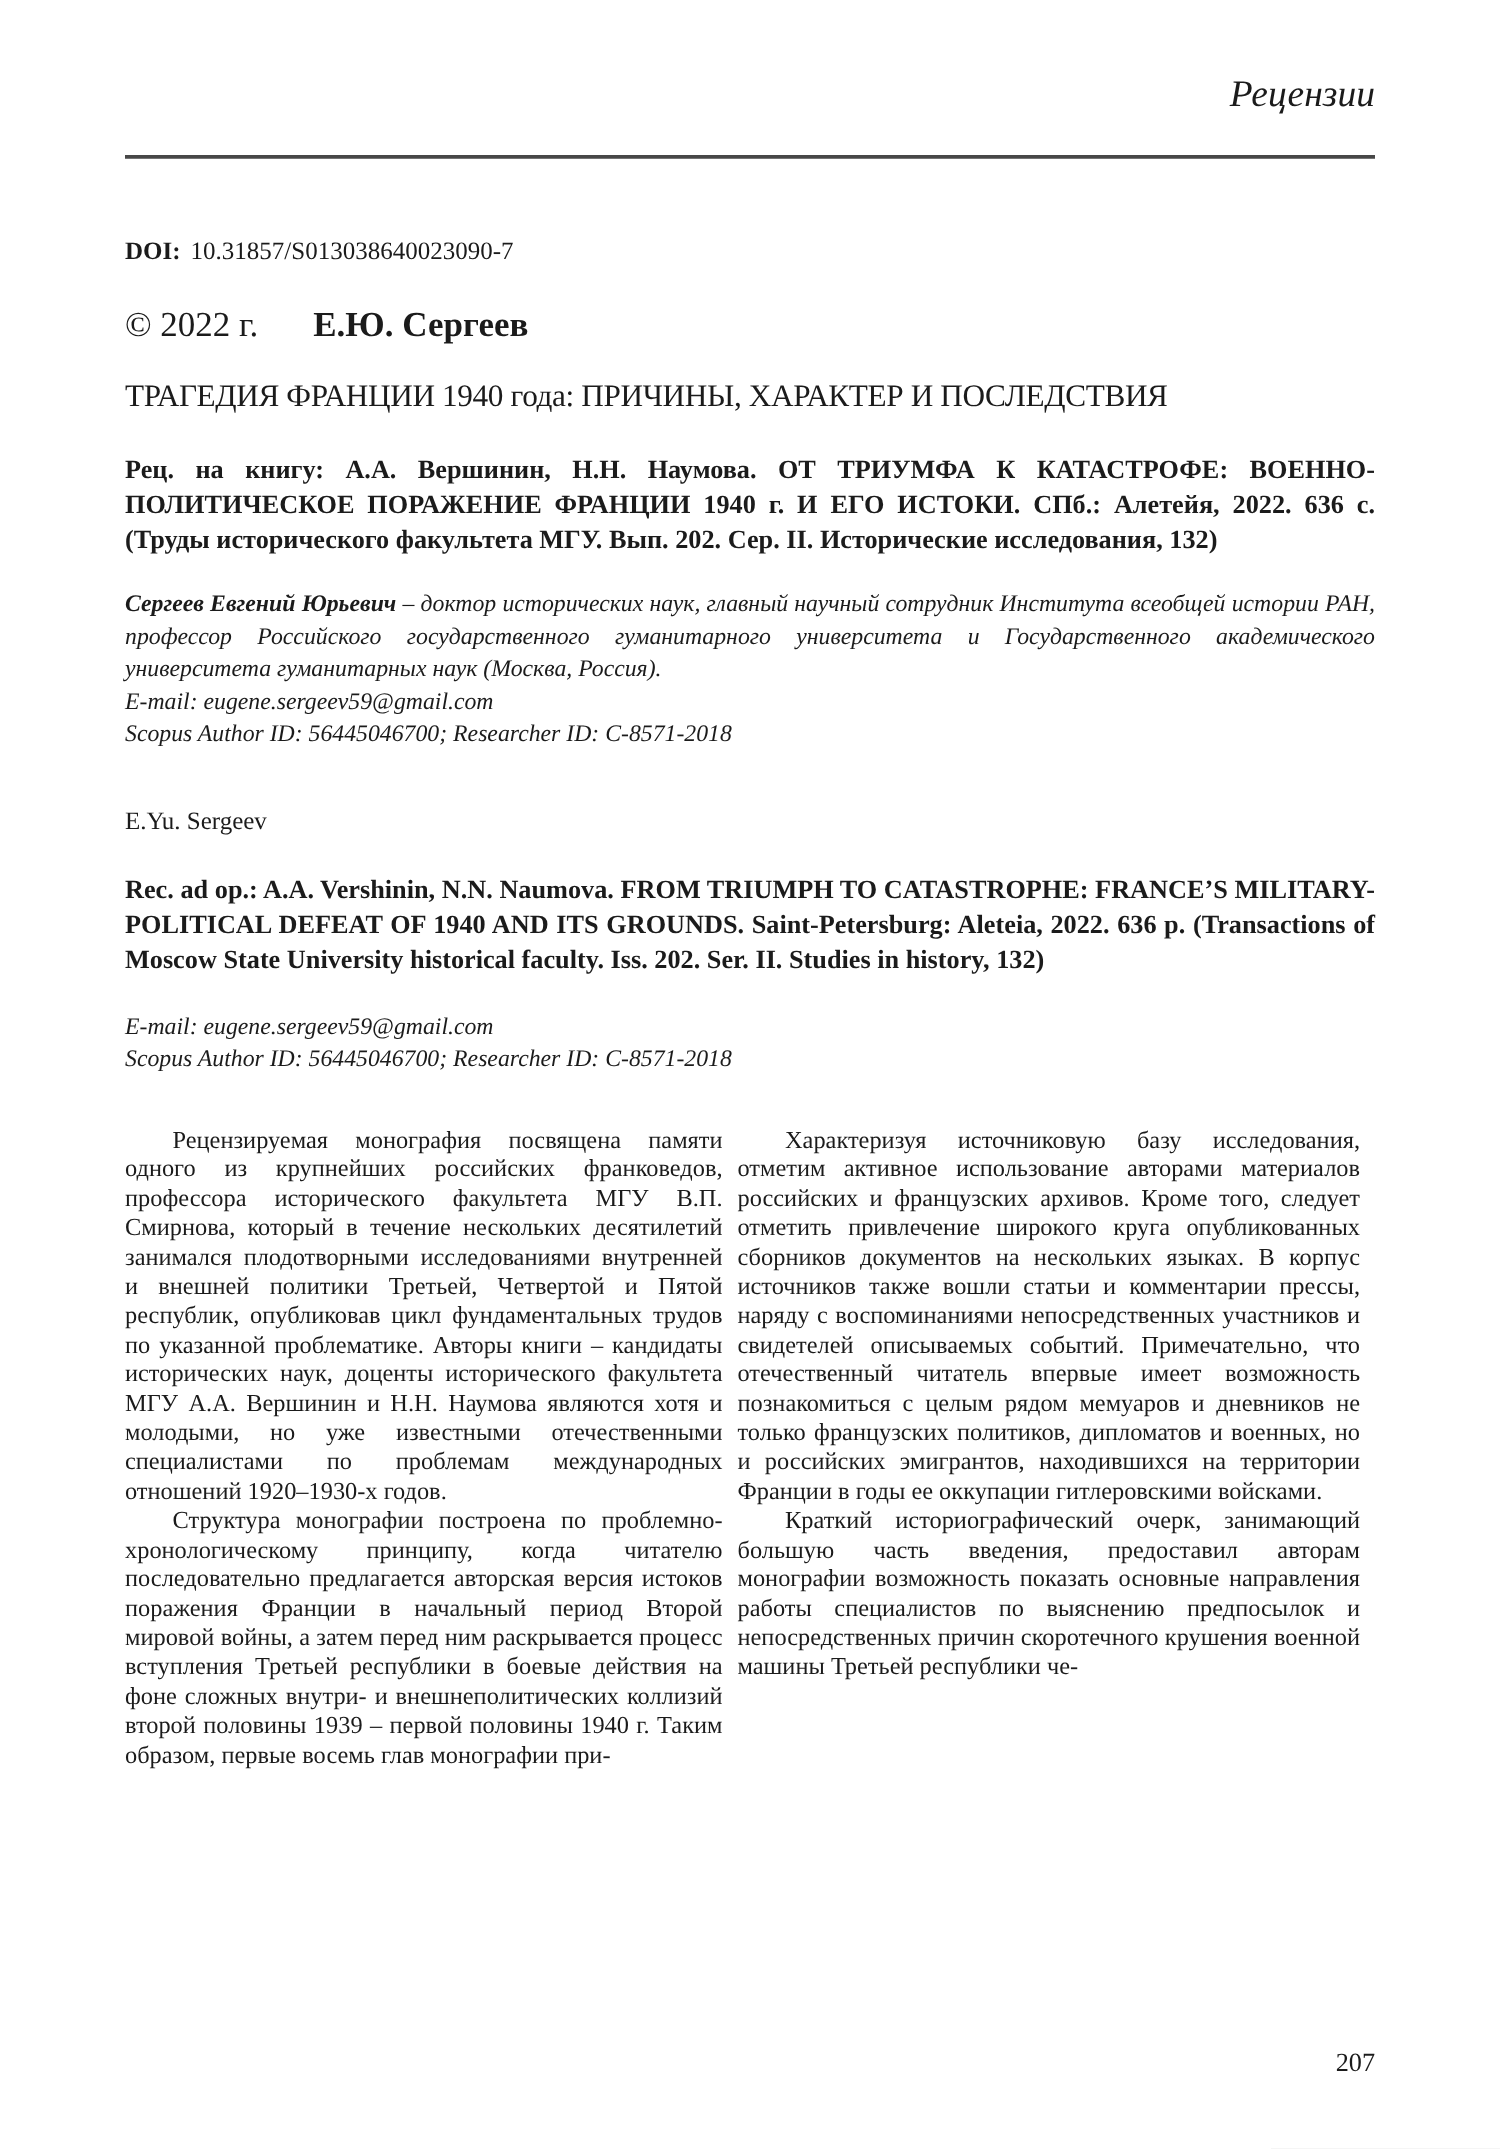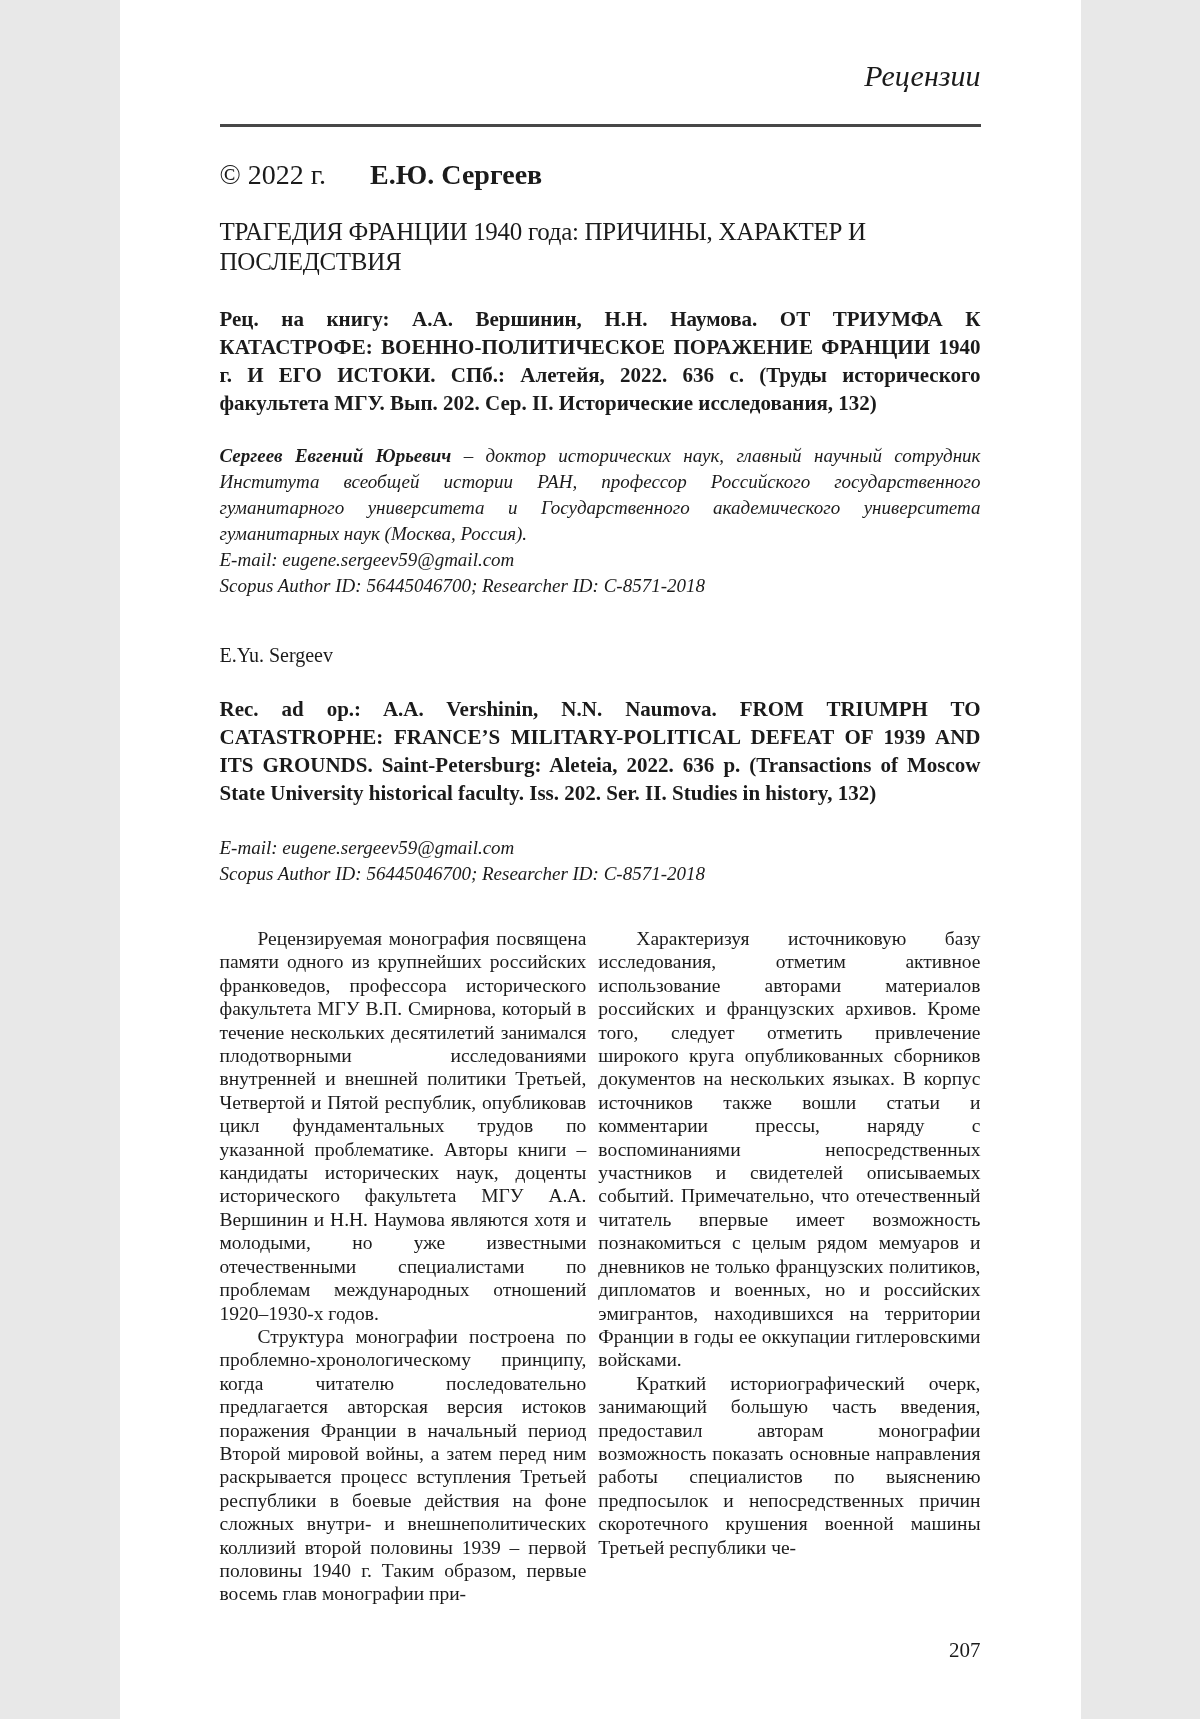--- a/index.html
+++ b/index.html
@@ -2,21 +2,21 @@
 <html lang="ru"><head>
 <meta charset="utf-8">
 <style>
   html, body {
     margin: 0;
     padding: 0;
     background: #e8e8e8;
   }
   .page {
     position: relative;
-    width: 961px;
+    width: 1200px;
     height: 1719px;
     margin: 0 auto;
     background: #ffffff;
     color: #1b1b1b;
     font-family: "Liberation Serif", "DejaVu Serif", serif;
     box-sizing: border-box;
     padding: 0 100px;
     overflow: hidden;
   }
   .running-head {
@@ -96,39 +96,42 @@
   }
 </style>
 </head>
 <body>
 
 <div class="page">
 
   <div class="running-head">Рецензии</div>
   <hr class="rule">
 
+  <div class="doi-line">
+    <span class="label">DOI:</span><span>10.31857/S013038640023090-7</span>
+  </div>
 
   <div class="copyright-line">
     <span>© 2022 г.</span><span class="author">Е.Ю. Сергеев</span>
   </div>
 
   <h1 class="title-ru">ТРАГЕДИЯ ФРАНЦИИ 1940 года: ПРИЧИНЫ, ХАРАКТЕР И ПОСЛЕДСТВИЯ</h1>
 
   <p class="citation">Рец. на книгу: А.А. Вершинин, Н.Н. Наумова. ОТ ТРИУМФА К КАТАСТРОФЕ: ВОЕННО-ПОЛИТИЧЕСКОЕ ПОРАЖЕНИЕ ФРАНЦИИ 1940 г. И ЕГО ИСТОКИ. СПб.: Алетейя, 2022. 636 с. (Труды исторического факультета МГУ. Вып. 202. Сер. II. Исторические исследования, 132)</p>
 
   <div class="affil-block">
     <p class="affil-text"><span class="bold-name">Сергеев Евгений Юрьевич</span><span> – доктор исторических наук, главный научный сотрудник Института всеобщей истории РАН, профессор Российского государственного гуманитарного университета и Государственного академического университета гуманитарных наук (Москва, Россия).</span></p>
     <p class="contact-line">E-mail: eugene.sergeev59@gmail.com</p>
     <p class="contact-line">Scopus Author ID: 56445046700; Researcher ID: C-8571-2018</p>
   </div>
 
   <div class="author-en">E.Yu. Sergeev</div>
 
 
-  <p class="citation">Rec. ad op.: A.A. Vershinin, N.N. Naumova. FROM TRIUMPH TO CATASTROPHE: FRANCE’S MILITARY-POLITICAL DEFEAT OF 1939 AND ITS GROUNDS. Saint-Petersburg: Aleteia, 2022. 636 p. (Transactions of Moscow State University historical faculty. Iss. 202. Ser. II. Studies in history, 132)</p>
+  <p class="citation">Rec. ad op.: A.A. Vershinin, N.N. Naumova. FROM TRIUMPH TO CATASTROPHE: FRANCE’S MILITARY-POLITICAL DEFEAT OF 1940 AND ITS GROUNDS. Saint-Petersburg: Aleteia, 2022. 636 p. (Transactions of Moscow State University historical faculty. Iss. 202. Ser. II. Studies in history, 132)</p>
 
   <div class="affil-block affil-en">
     <p class="contact-line">E-mail: eugene.sergeev59@gmail.com</p>
     <p class="contact-line">Scopus Author ID: 56445046700; Researcher ID: C-8571-2018</p>
   </div>
 
   <div class="columns">
     <div class="col-left">
       <p class="indent">Рецензируемая монография посвящена памяти одного из крупнейших российских франковедов, профессора исторического факультета МГУ В.П. Смирнова, который в течение нескольких десятилетий занимался плодотворными исследованиями внутренней и внешней политики Третьей, Четвертой и Пятой республик, опубликовав цикл фундаментальных трудов по указанной проблематике. Авторы книги – кандидаты исторических наук, доценты исторического факультета МГУ А.А. Вершинин и Н.Н. Наумова являются хотя и молодыми, но уже известными отечественными специалистами по проблемам международных отношений 1920–1930-х годов.</p>
       <p class="indent">Структура монографии построена по проблемно-хронологическому принципу, когда читателю последовательно предлагается авторская версия истоков поражения Франции в начальный период Второй мировой войны, а затем перед ним раскрывается процесс вступления Третьей республики в боевые действия на фоне сложных внутри- и внешнеполитических коллизий второй половины 1939 – первой половины 1940 г. Таким образом, первые восемь глав монографии при-</p>

